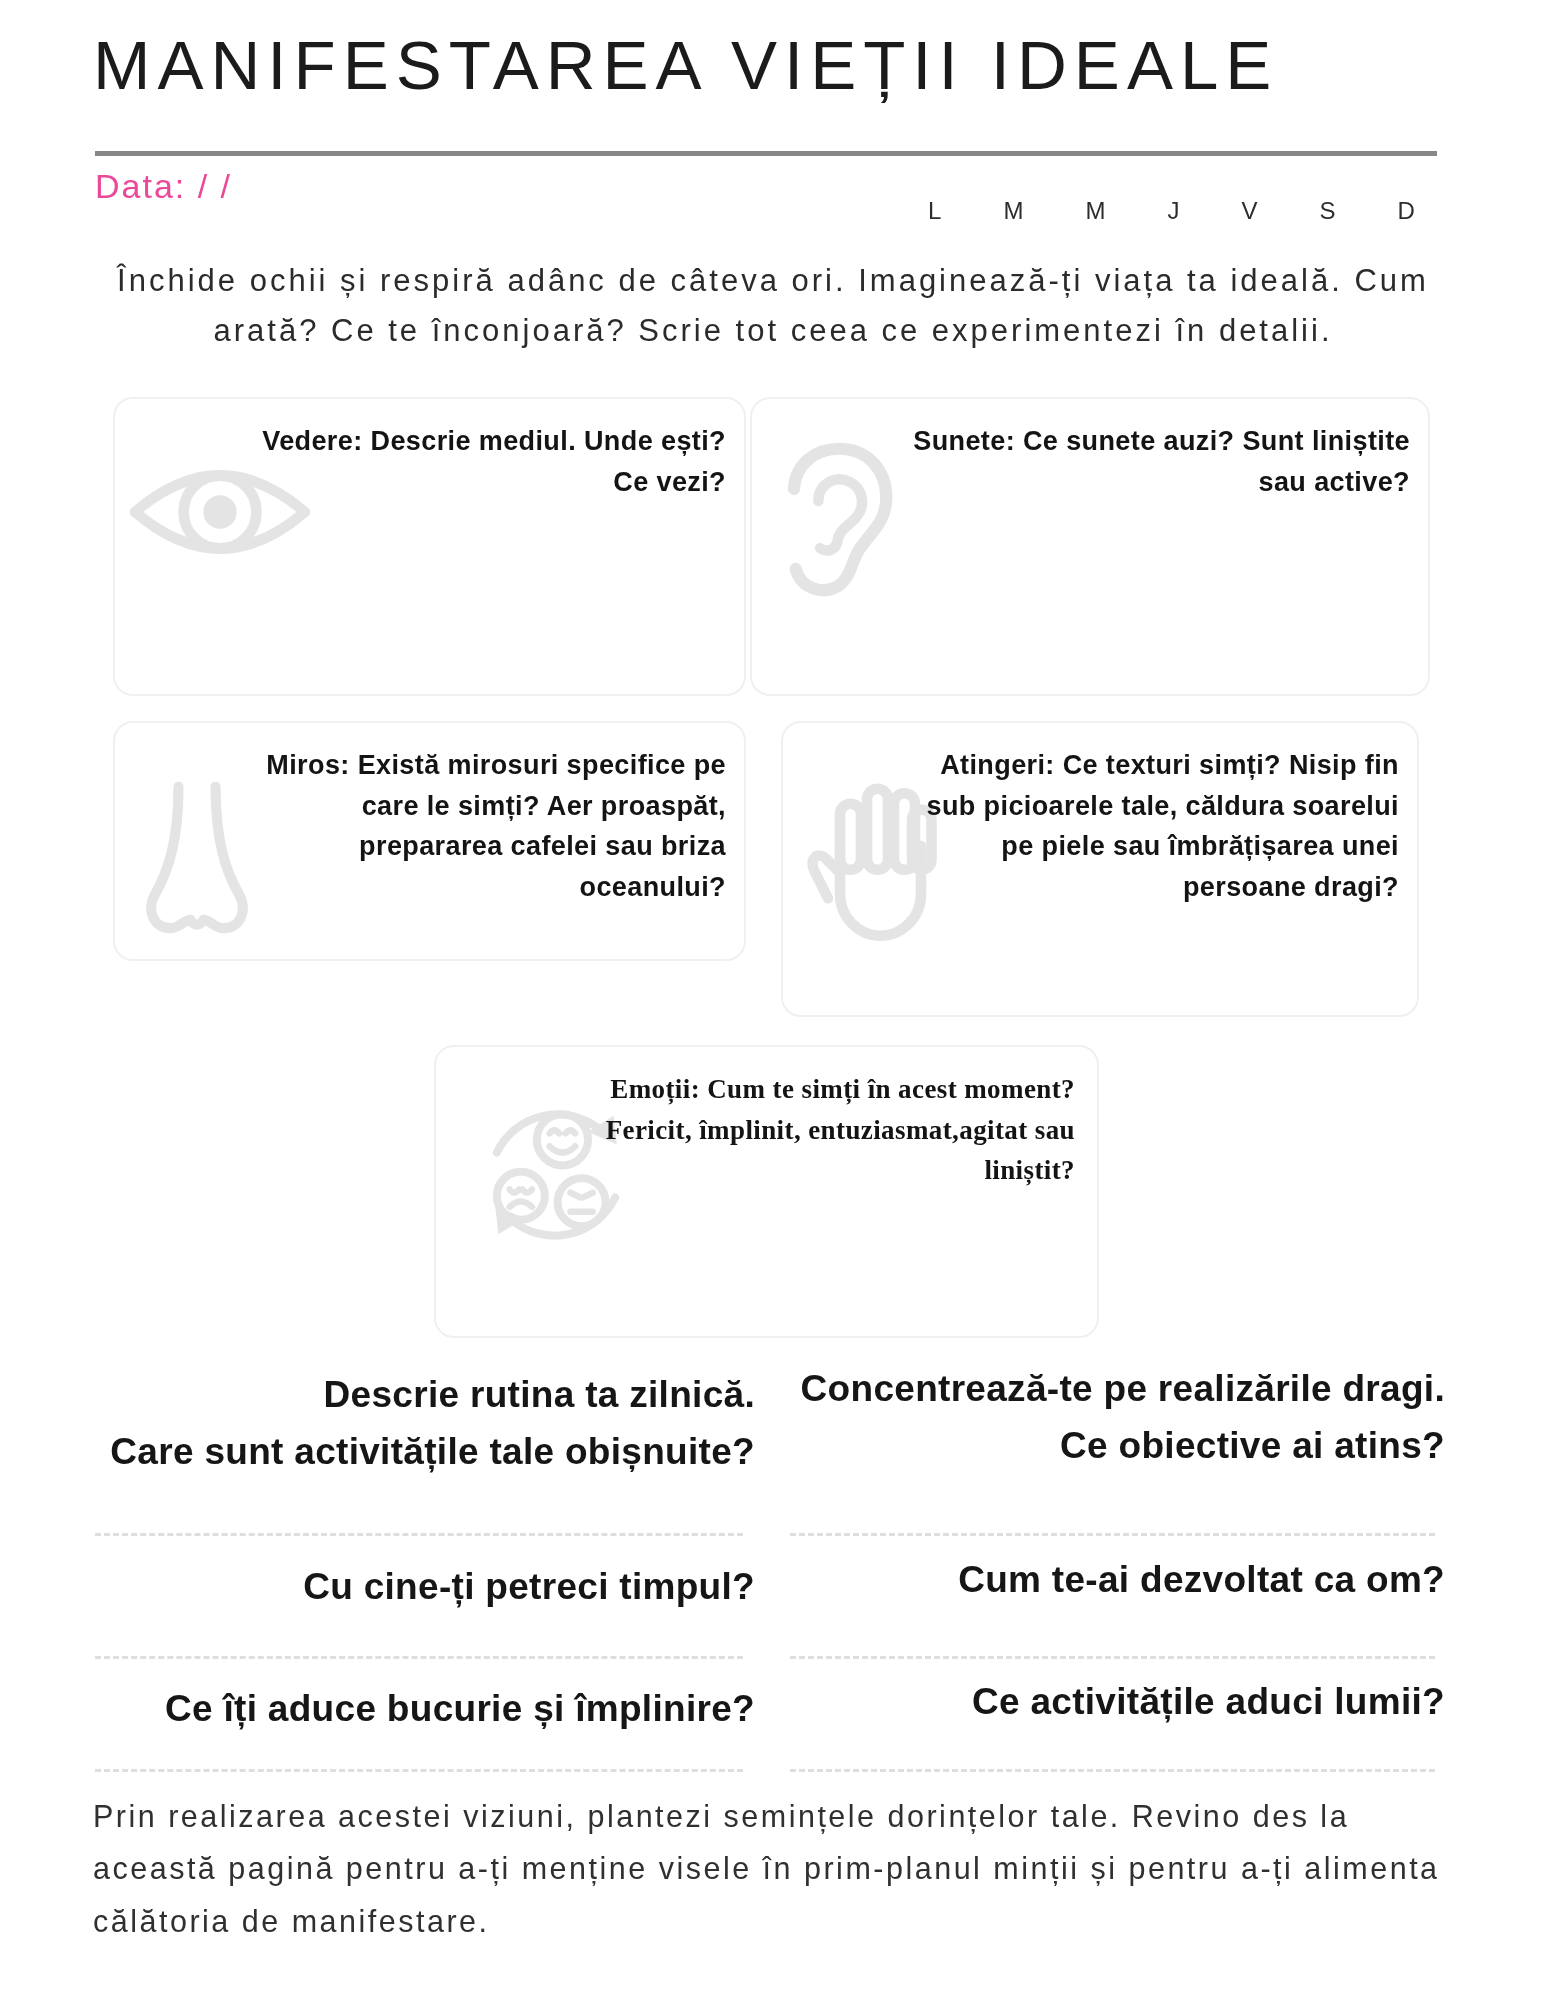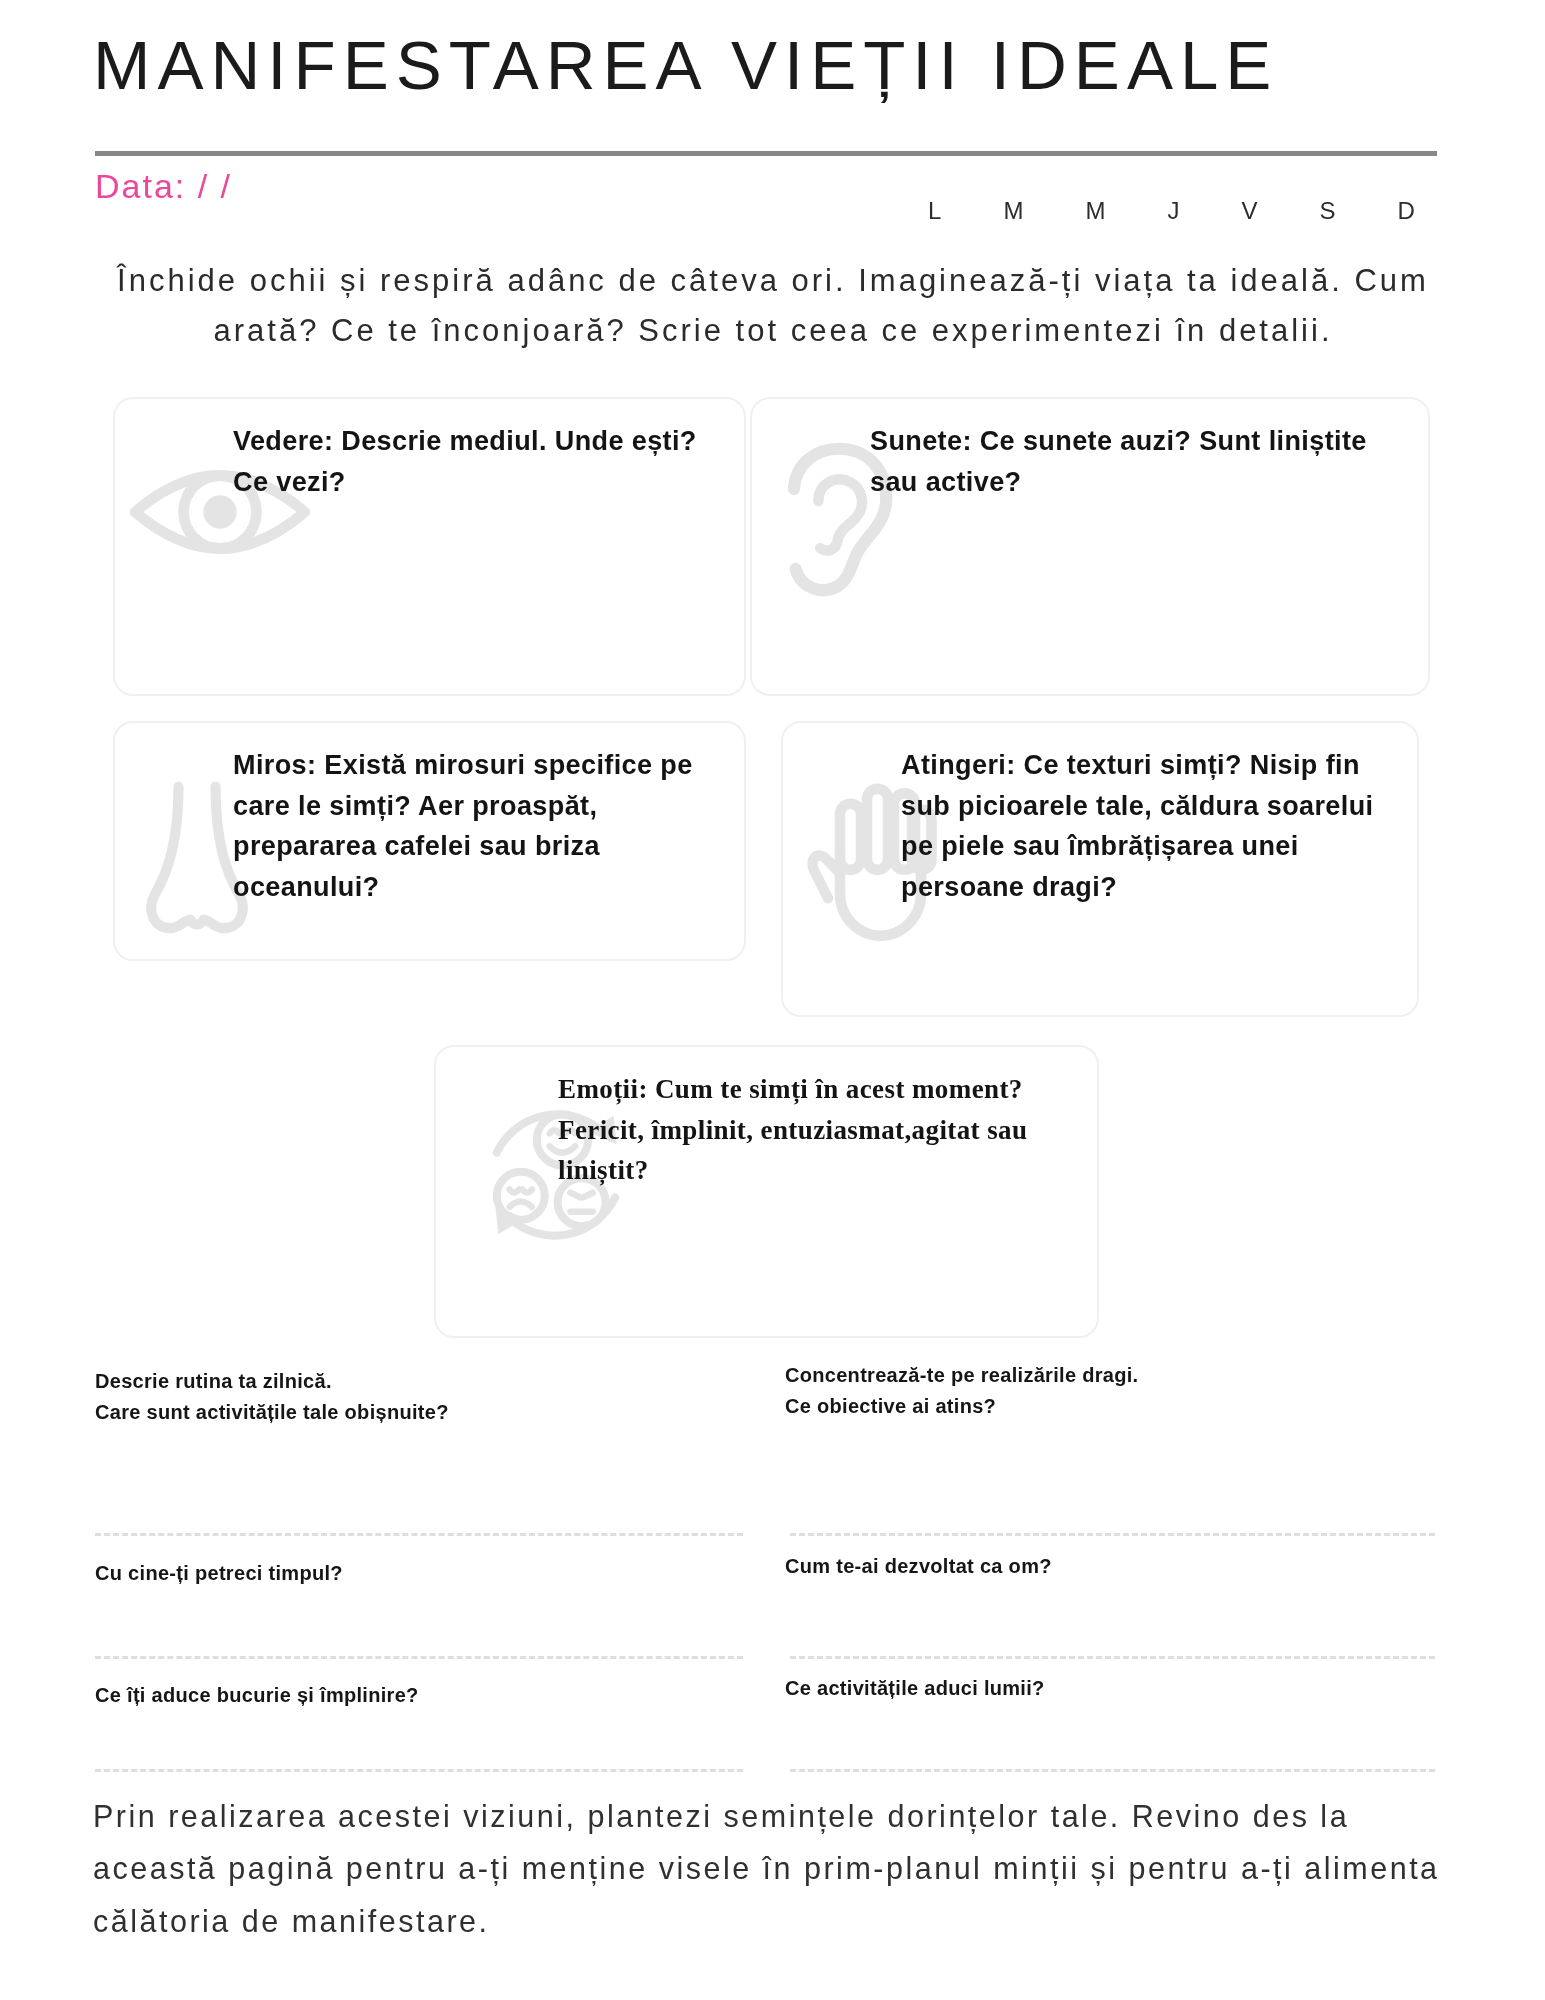--- a/index.html
+++ b/index.html
@@ -42,27 +42,27 @@
   #box-emotii   { left:434px; top:1045px; width:665px; height:293px; }
   .sense-icon { position:absolute; }
   .sense-icon svg { display:block; width:100%; height:100%; }
   #box-vedere   .sense-icon { left:14px; top:52px; width:182px; height:122px; }
   #box-sunete   .sense-icon { left:28px; top:42px; width:122px; height:188px; }
   #box-miros    .sense-icon { left:18px; top:48px; width:128px; height:188px; }
   #box-atingeri .sense-icon { left:24px; top:48px; width:150px; height:178px; }
   #box-emotii   .sense-icon { left:24px; top:32px; width:192px; height:192px; }
   .sense-prompt {
     position:absolute; top:22px; left:118px; right:18px;
-    text-align:left; font-weight:700; font-size:27px; line-height:1.5;
+    text-align:right; font-weight:700; font-size:27px; line-height:1.5;
     color:#141414; letter-spacing:0.4px;
   }
   #box-emotii .sense-prompt { left:122px; right:22px;font-family:Liberation Serif, serif; }
   .question {
-    position:absolute; font-weight:700; font-size:20px; line-height:1.55;
-    color:#161616; letter-spacing:0.3px; white-space:pre-line; width:660px;
+    position:absolute; font-weight:700; font-size:37px; line-height:1.55;
+    color:#161616; letter-spacing:0.3px; white-space:pre-line; width:660px;text-align:right;
   }
   #lq1 { left:95px;  top:1366px; }
   #rq1 { left:785px; top:1360px; }
   #lq2 { left:95px;  top:1558px; }
   #rq2 { left:785px; top:1551px; }
   #lq3 { left:95px;  top:1680px; }
   #rq3 { left:785px; top:1673px; }
   .answer-line {
     position:absolute; height:0; border-top:3px dashed #dedede; cursor:text;
   }

